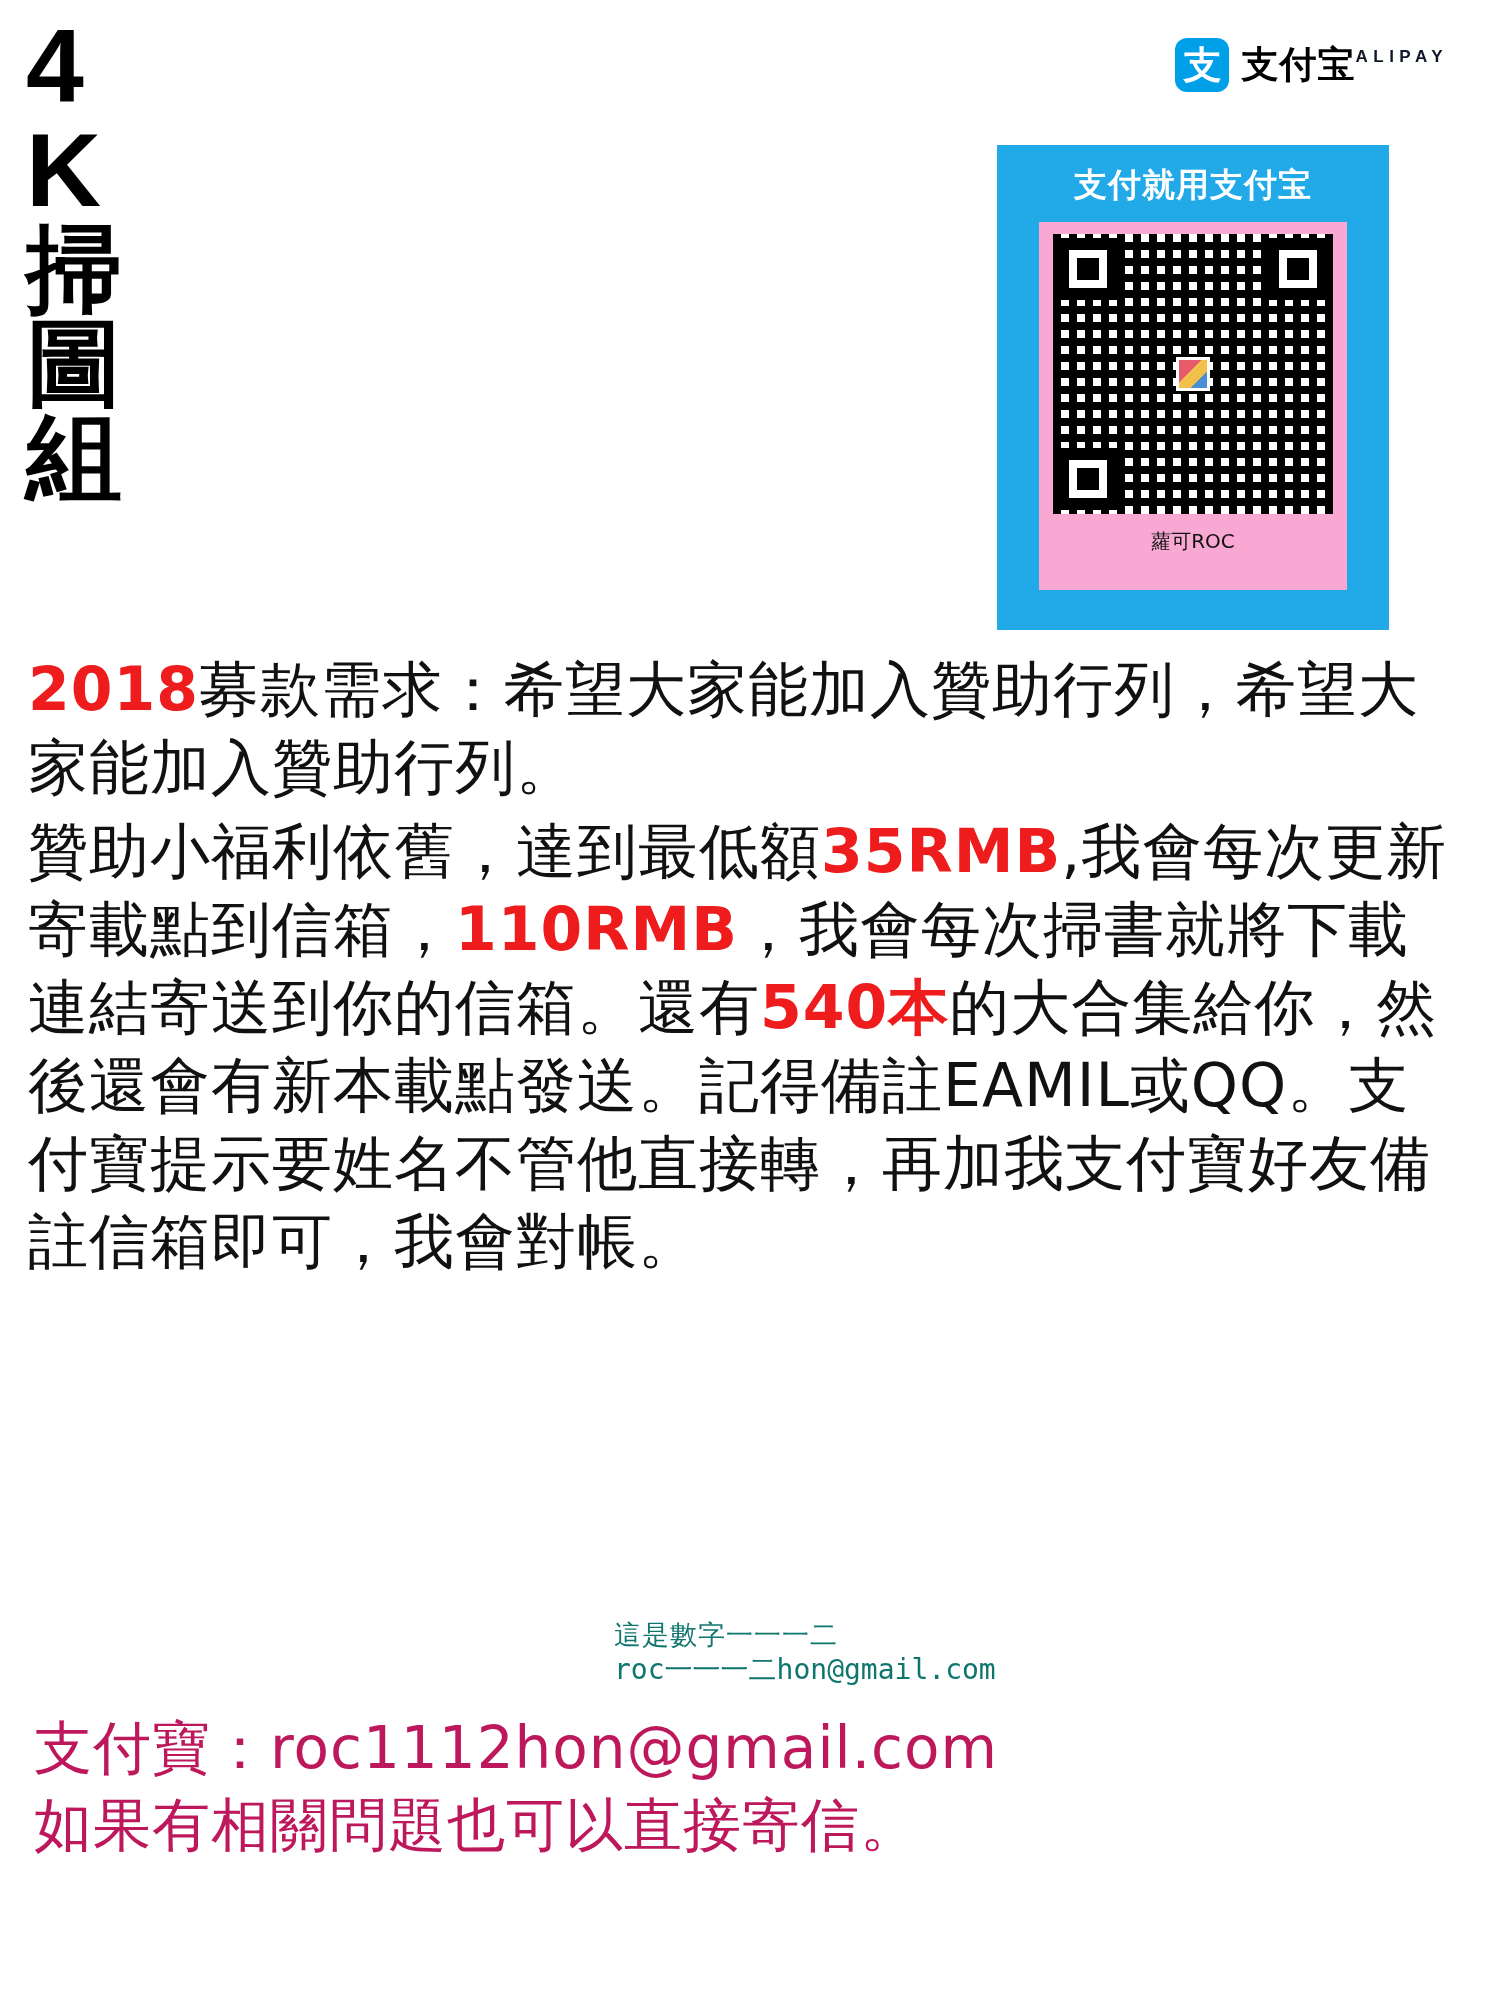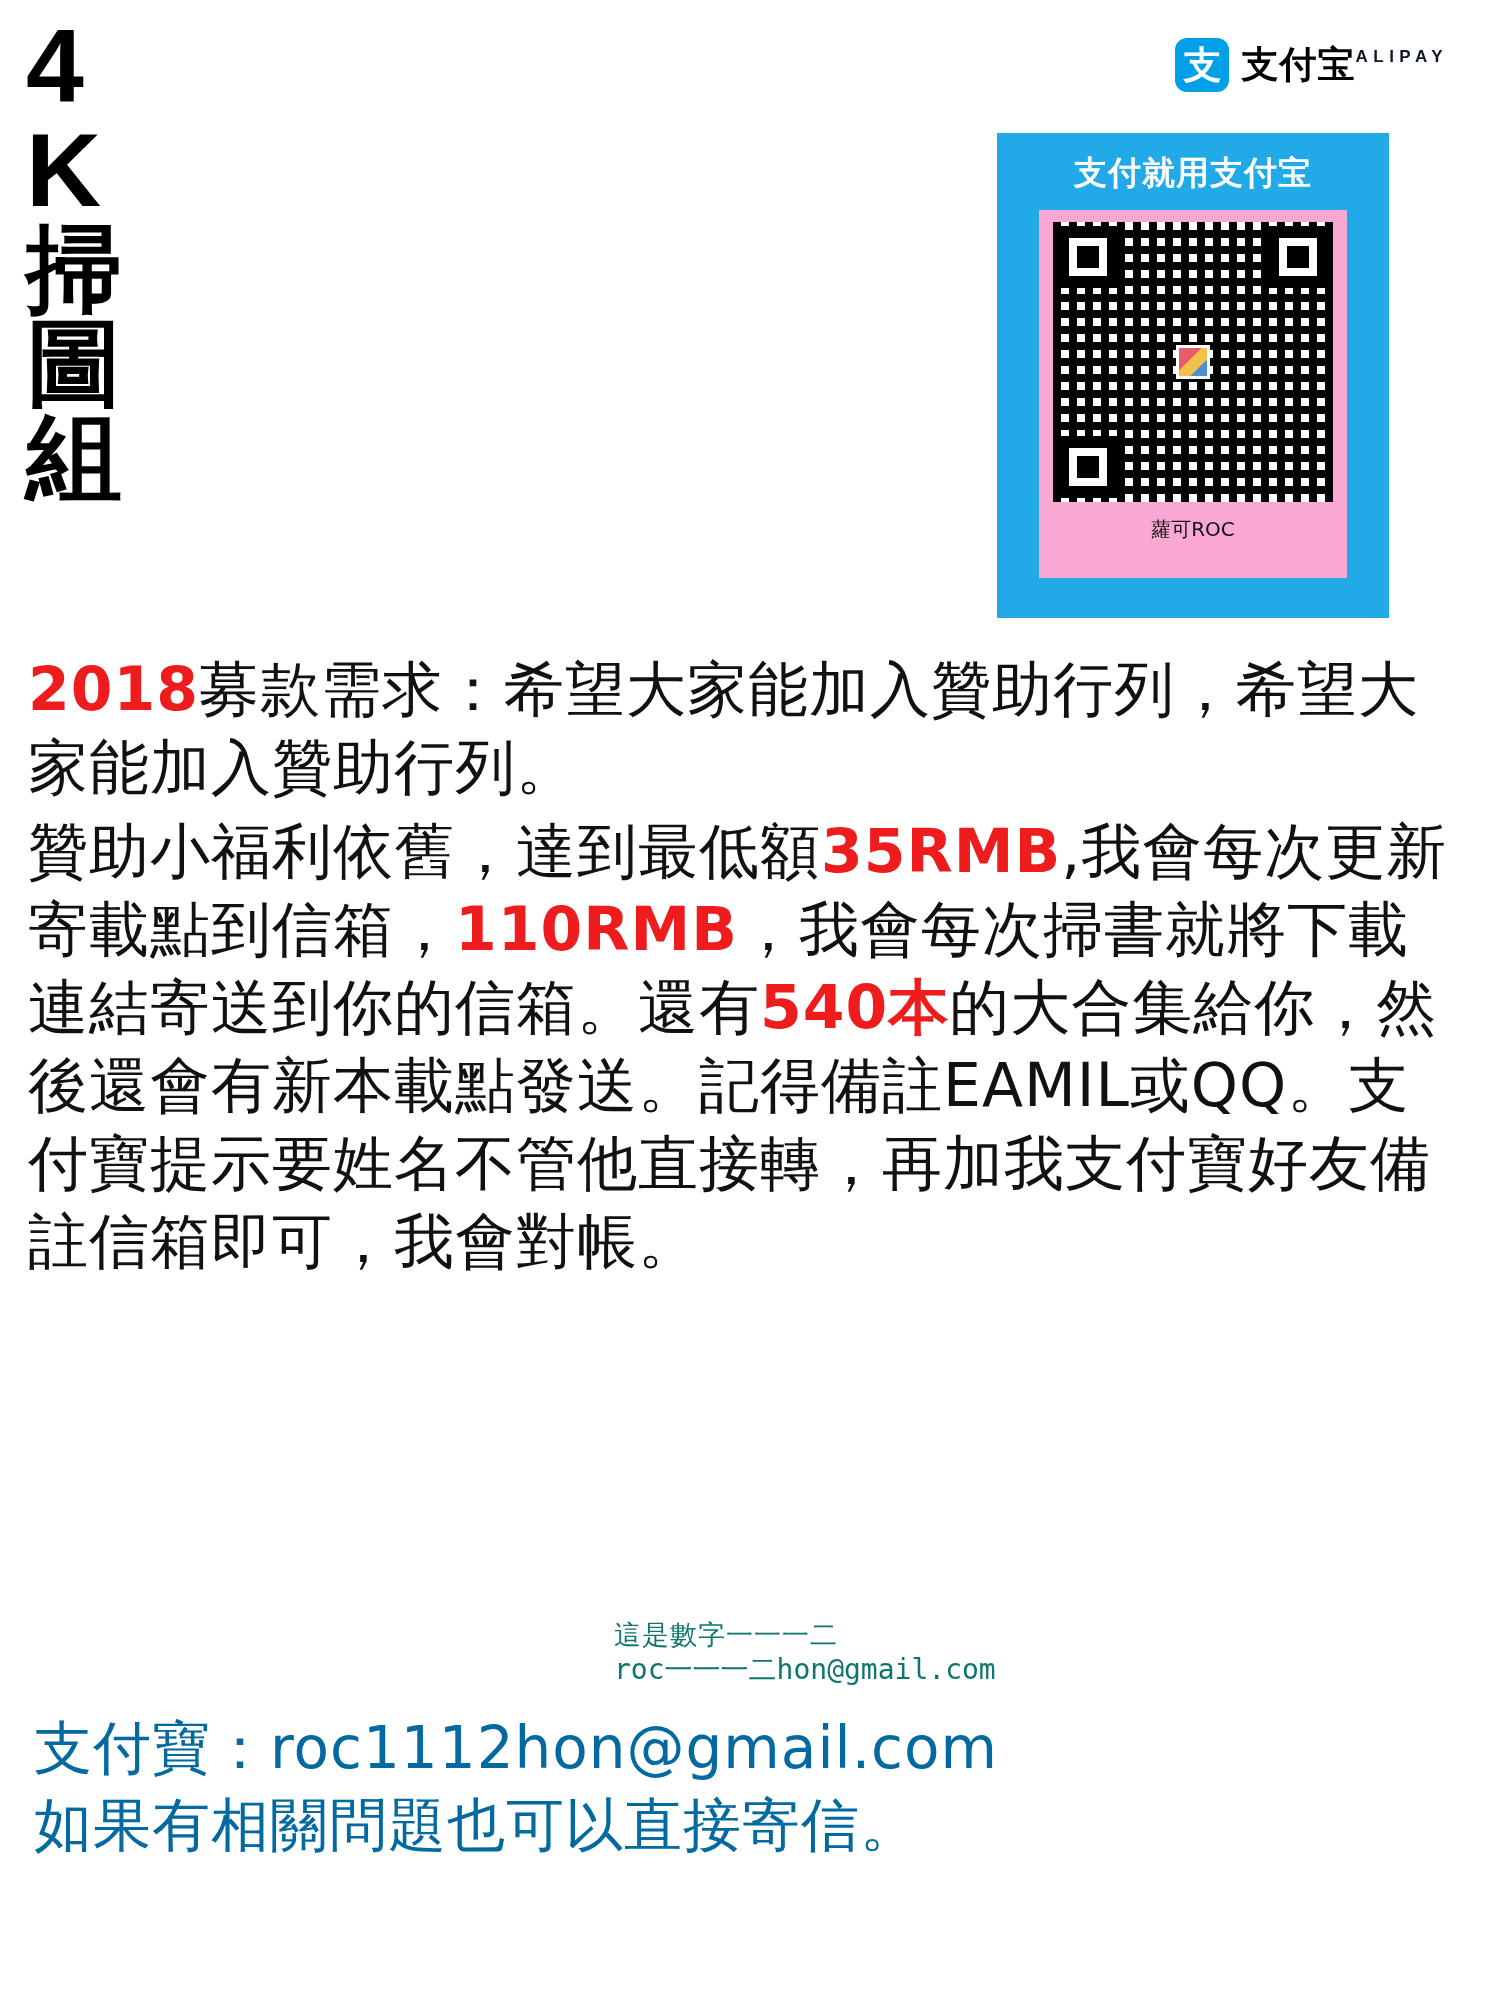--- a/index.html
+++ b/index.html
@@ -79,21 +79,21 @@
     letter-spacing: 5.5px;
     color: #0f172a;
     font-family: "Liberation Sans", sans-serif;
     margin-top: 2px;
   }
 
   
   .qr-card {
     position: absolute;
     left: 997px;
-    top: 133px;
+    top: 145px;
     width: 392px;
     height: 485px;
     background: #22a9e8;
     box-sizing: border-box;
     padding: 18px 0 0 0;
     text-align: center;
   }
   .qr-head {
     color: #ffffff;
     font-size: 33px;
@@ -201,21 +201,21 @@
   .footer {
     position: absolute;
     left: 34px;
     top: 1710px;
     width: 1440px;
   }
   .footer .line {
     font-family: "DejaVu Sans", sans-serif;
     font-size: 58px;
     line-height: 1.32;
-    color: #0369a1;
+    color: #be185d;
     letter-spacing: 1px;
     margin: 0;
   }
 </style>
 </head>
 <body>
 
 <div class="vtitle">
   <div class="ch lat">4</div>
   <div class="ch lat">K</div>

